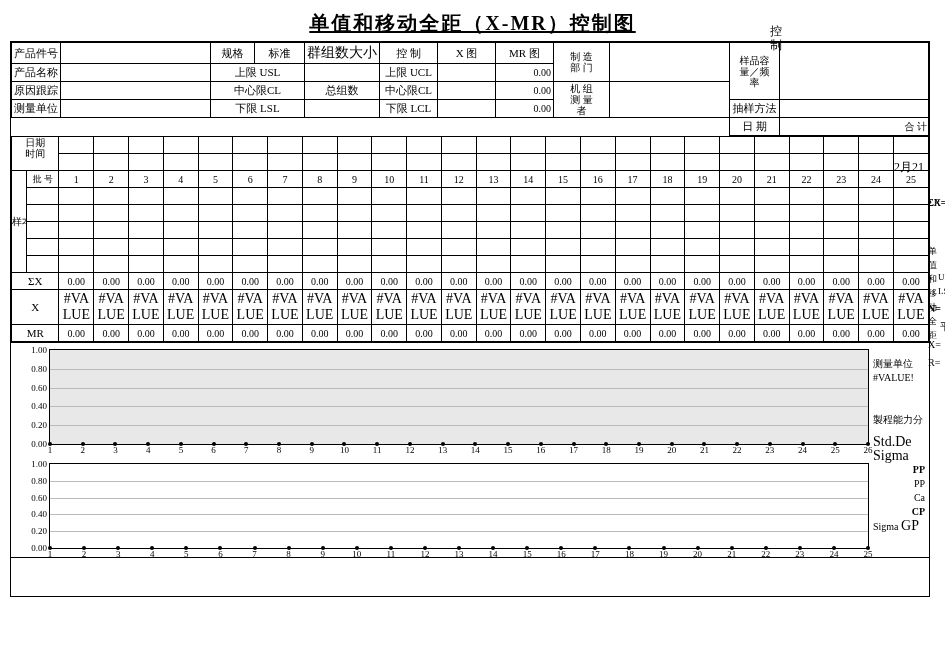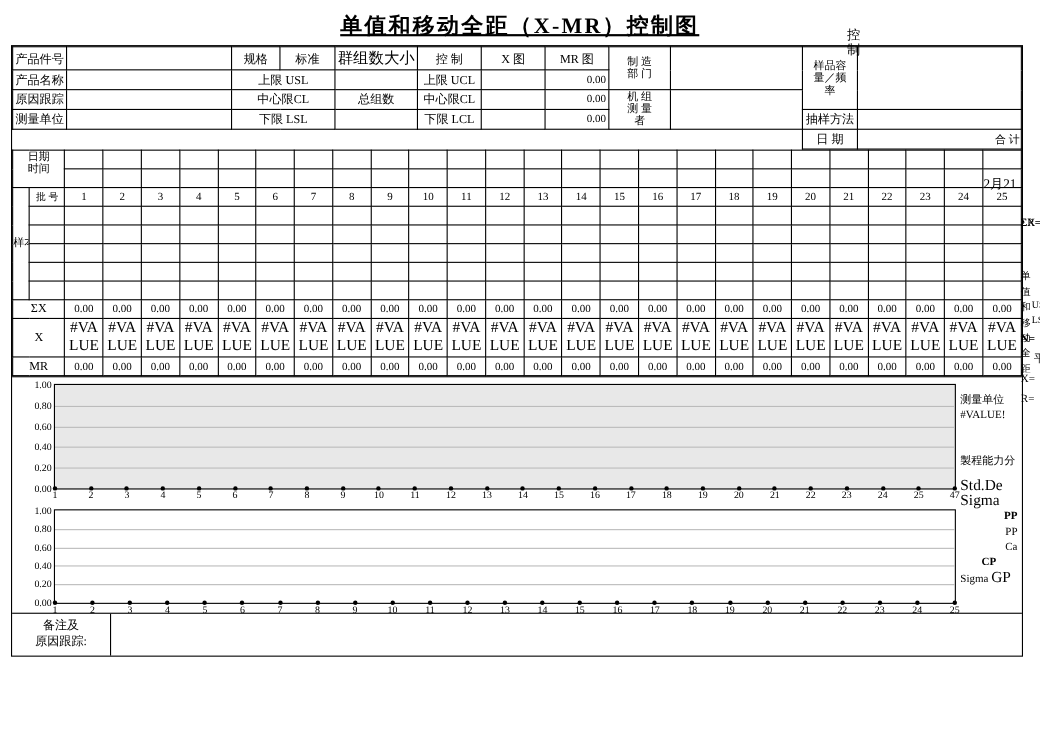--- a/index.html
+++ b/index.html
@@ -648,21 +648,21 @@
           <div class="chart-xtick" style="left: 654.4px;">21</div>
           <div class="chart-point" style="left: 654.4px; top: 94px;"></div>
           <div class="chart-xtick" style="left: 687.12px;">22</div>
           <div class="chart-point" style="left: 687.12px; top: 94px;"></div>
           <div class="chart-xtick" style="left: 719.84px;">23</div>
           <div class="chart-point" style="left: 719.84px; top: 94px;"></div>
           <div class="chart-xtick" style="left: 752.56px;">24</div>
           <div class="chart-point" style="left: 752.56px; top: 94px;"></div>
           <div class="chart-xtick" style="left: 785.28px;">25</div>
           <div class="chart-point" style="left: 785.28px; top: 94px;"></div>
-          <div class="chart-xtick" style="left: 818px;">47</div>
+          <div class="chart-xtick" style="left: 818px;">26</div>
           <div class="chart-point" style="left: 818px; top: 94px;"></div>
         </div>
     </div>
 
     <div class="chart-block" style="margin-top:18px">
       <div class="chart-plot white" id="chart2">
           <div class="chart-ytick" style="top: 84px;">0.00</div>
           <div class="chart-gridline" style="top: 67.2px;"></div>
           <div class="chart-ytick" style="top: 67.2px;">0.20</div>
           <div class="chart-gridline" style="top: 50.4px;"></div>
@@ -730,30 +730,26 @@
       <div>测量单位</div>
       <div>#VALUE!</div>
       <div style="height:28px"></div>
       <div>製程能力分</div>
       <div class="gap"></div>
       <div class="tiny">Std.De</div>
       <div class="tiny">Sigma</div>
       <div class="bold" style="text-align:right">PP</div>
       <div style="text-align:right">PP</div>
       <div style="text-align:right">Ca</div>
-      <div class="bold" style="text-align:center">CP</div>
+      <div class="bold" style="text-align:right">CP</div>
       <div><span>Sigma</span> <span class="tiny">GP</span></div>
     </div>
   </div>
 
   <div class="footer">
-    <div class="footer-left">
-      <div>备注及</div>
-      <div>原因跟踪:</div>
-    </div>
     <div class="footer-right"></div>
   </div>
 
 </div>
 
 <div class="date-right">2月21</div>
 <div class="outer-right" style="top:196px">ΣX=</div>
 <div class="outer-right" style="top:196px">ΣR=</div>
 <div class="outer-right" style="top:244px; font-size:9px">单值和移动全距</div>
 <div class="outer-right" style="top:270px; left:938px; font-size:9px">USL</div>

